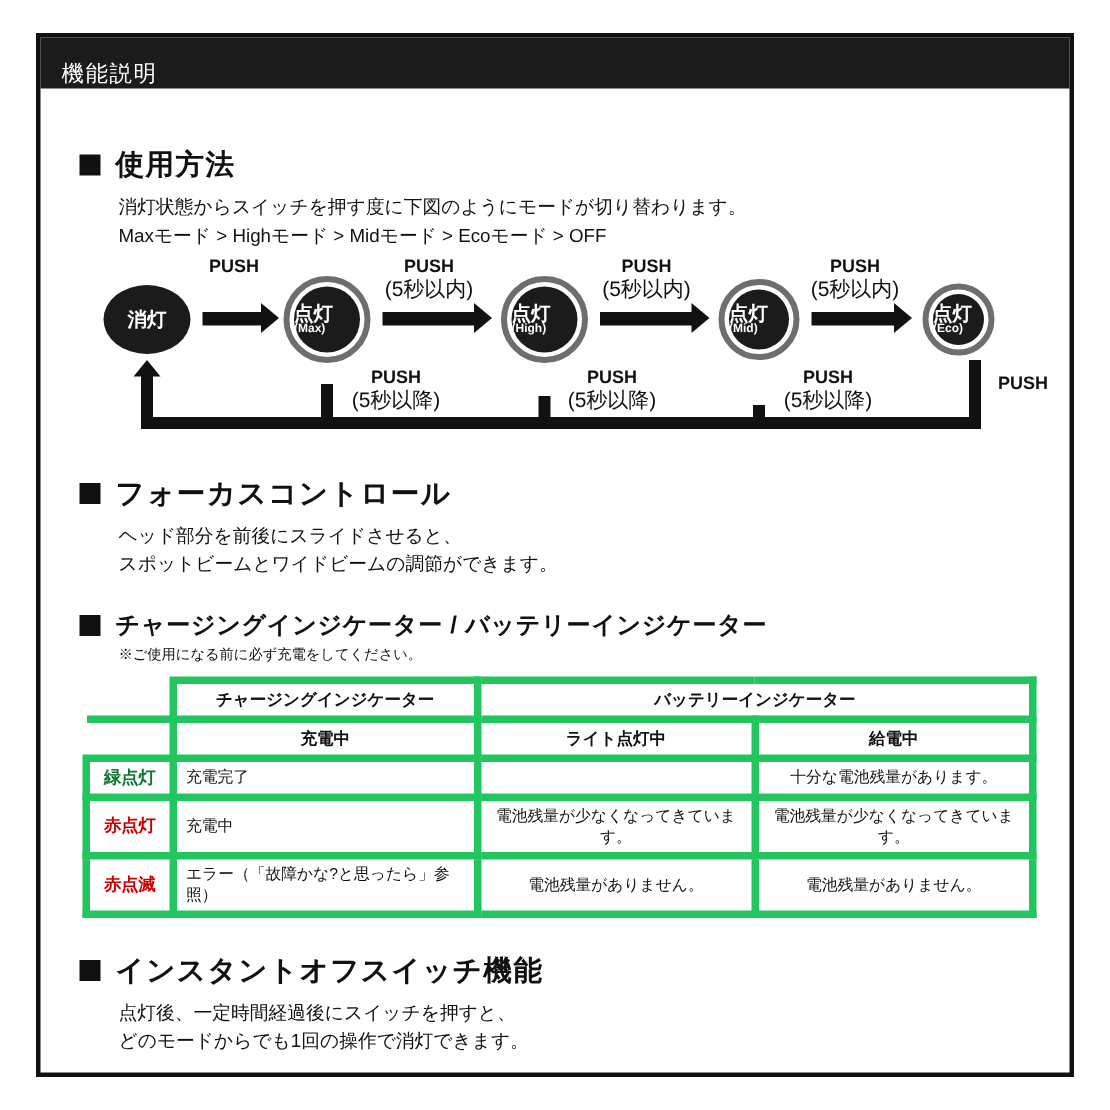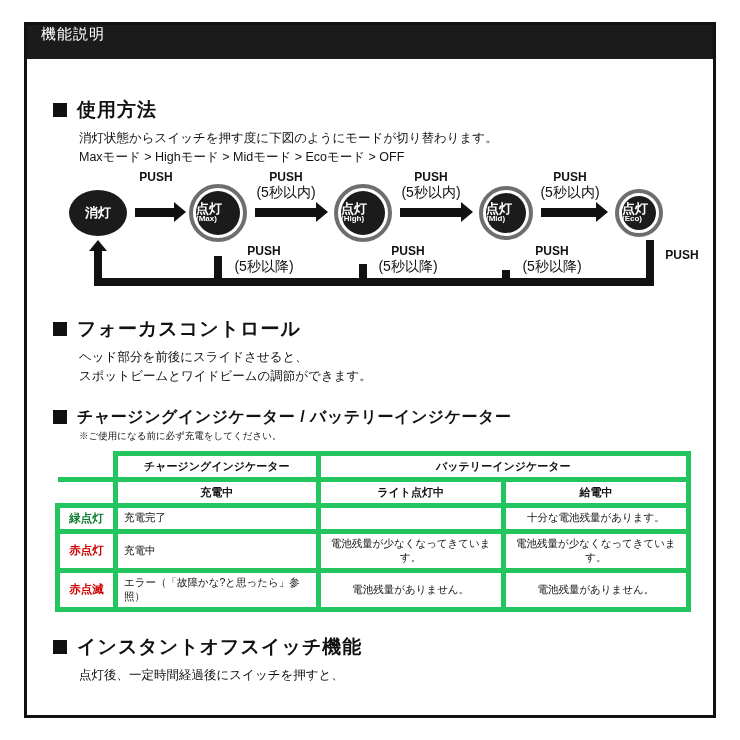--- a/index.html
+++ b/index.html
@@ -21,21 +21,21 @@
     width:692px;
     height:696px;
     background:#fff;
     position:relative;
   }
   .panel-header {
     background:#1b1b1b;
     color:#fff;
     height:34px;
     display:flex;
-    align-items:flex-start;
+    align-items:flex-end;
     padding-left:14px;
     font-size:15px;
     letter-spacing:1px;
   }
   .panel-body {
     padding:18px 26px 10px 26px;
   }
 
   
   .sec-head {
@@ -316,17 +316,18 @@
         </tr>
       </tbody>
         </table>
 
       <div class="sec-head" style="margin-top:22px;">
         <span class="bullet"></span>
         <span class="sec-title">インスタントオフスイッチ機能</span>
       </div>
       <div class="sec-body">
         <div>点灯後、一定時間経過後にスイッチを押すと、</div>
+        <div>どのモードからでも1回の操作で消灯できます。</div>
       </div>
 
     </div>
   </div>
 </div>
 
 </body></html>

